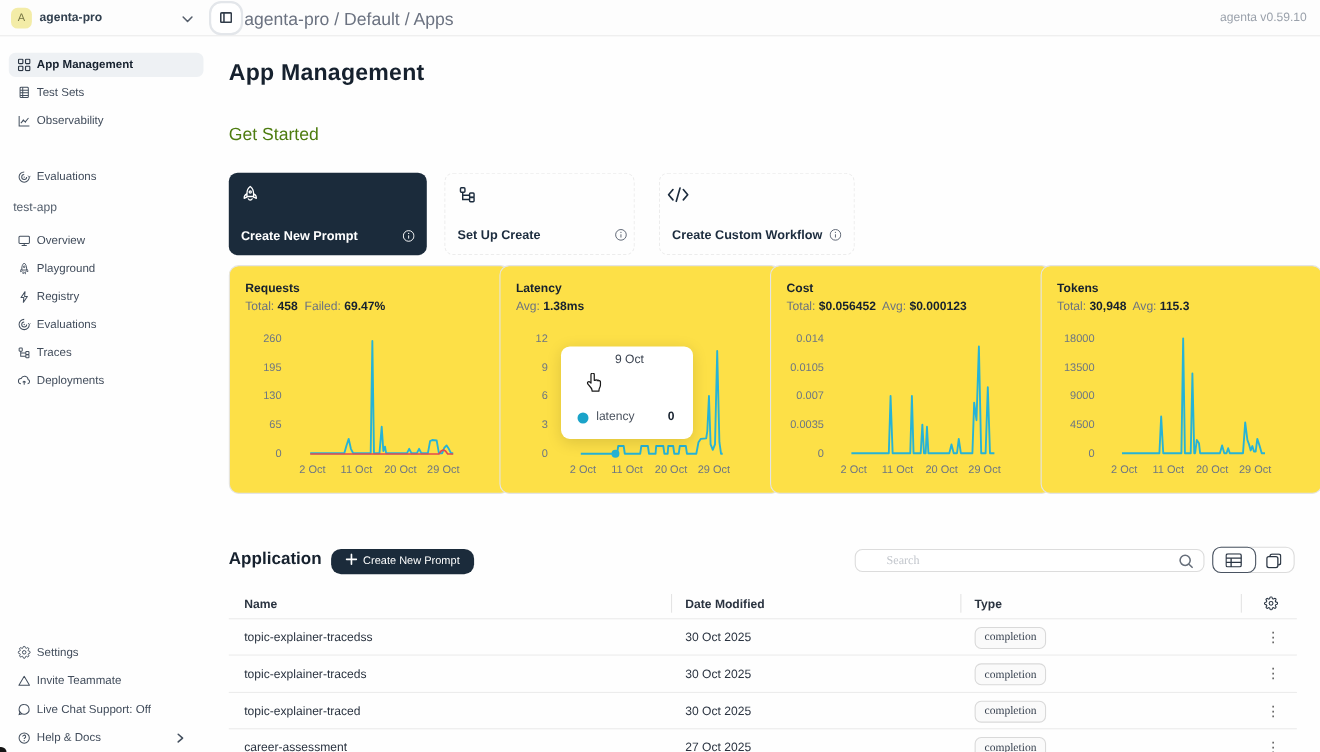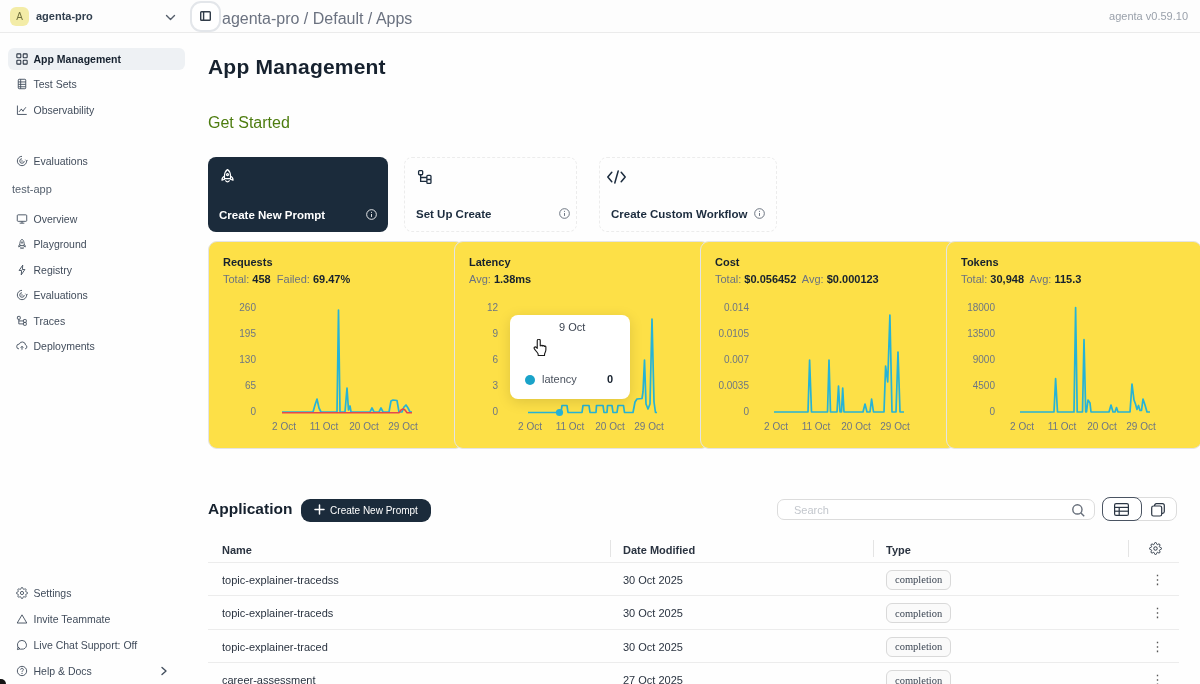--- a/index.html
+++ b/index.html
@@ -49,21 +49,21 @@
 #ltip .t1 { position:absolute; left:16px; top:6px; font-size:11px; color:#3b4350;margin-left:33px; }
 #ltip .cur { position:absolute; left:22px; top:24px; }
 #ltip .dot { position:absolute; left:15px; top:60px; width:10px; height:10px; border-radius:50%; background:#1aa3c9; }
 #ltip .lbl { position:absolute; left:32px; top:58px; font-size:11px; color:#4a525e; }
 #ltip .val { position:absolute; left:97px; top:58px; font-size:11px; font-weight:bold; color:#16212e; }
 
 
 #apph { position:absolute; left:16px; top:467px; font-size:15.5px; font-weight:bold; color:#16212e; }
 #newbtn { position:absolute; left:109px; top:466px; width:130px; height:23px; background:#1b2b3b; border-radius:9px; color:#fff; font-size:10px; text-align:center; line-height:23px; }
 #search { position:absolute; left:585px; top:466px; width:318px; height:21px; border:1px solid #dcdcdc; border-radius:7px; background:#fff; }
-#search .ph { position:absolute; left:16px; top:4px; font-size:11px; color:#c3c7cd; }
+#search .ph { position:absolute; left:28px; top:4px; font-size:11px; color:#c3c7cd;font-family:Liberation Serif, serif; }
 #seg { position:absolute; left:910px; top:464px; width:75px; height:24px; border:1px solid #dcdcdc; border-radius:8px; background:#fff; }
 #seg .b1 { position:absolute; left:-1px; top:-1px; width:40px; height:24px; border:1.5px solid #4a5462; border-radius:8px; background:#fff; }
 
 
 #tbl { position:absolute; left:16px; top:503px; width:971px; }
 .trow { position:relative; height:33.5px; border-bottom:1px solid #ececec; }
 .trow.head { height:26.5px; font-weight:bold; }
 .cname { position:absolute; left:14px; top:50%; transform:translateY(calc(-50% + 1px)); font-size:11px; color:#2a3340;text-align:right; }
 .cdate { position:absolute; left:415px; top:50%; transform:translateY(calc(-50% + 1px)); font-size:11px; color:#2a3340; }
 .ctype { position:absolute; left:678px; top:50%; transform:translateY(calc(-50% + 1px)); font-size:11px; color:#2a3340; }

